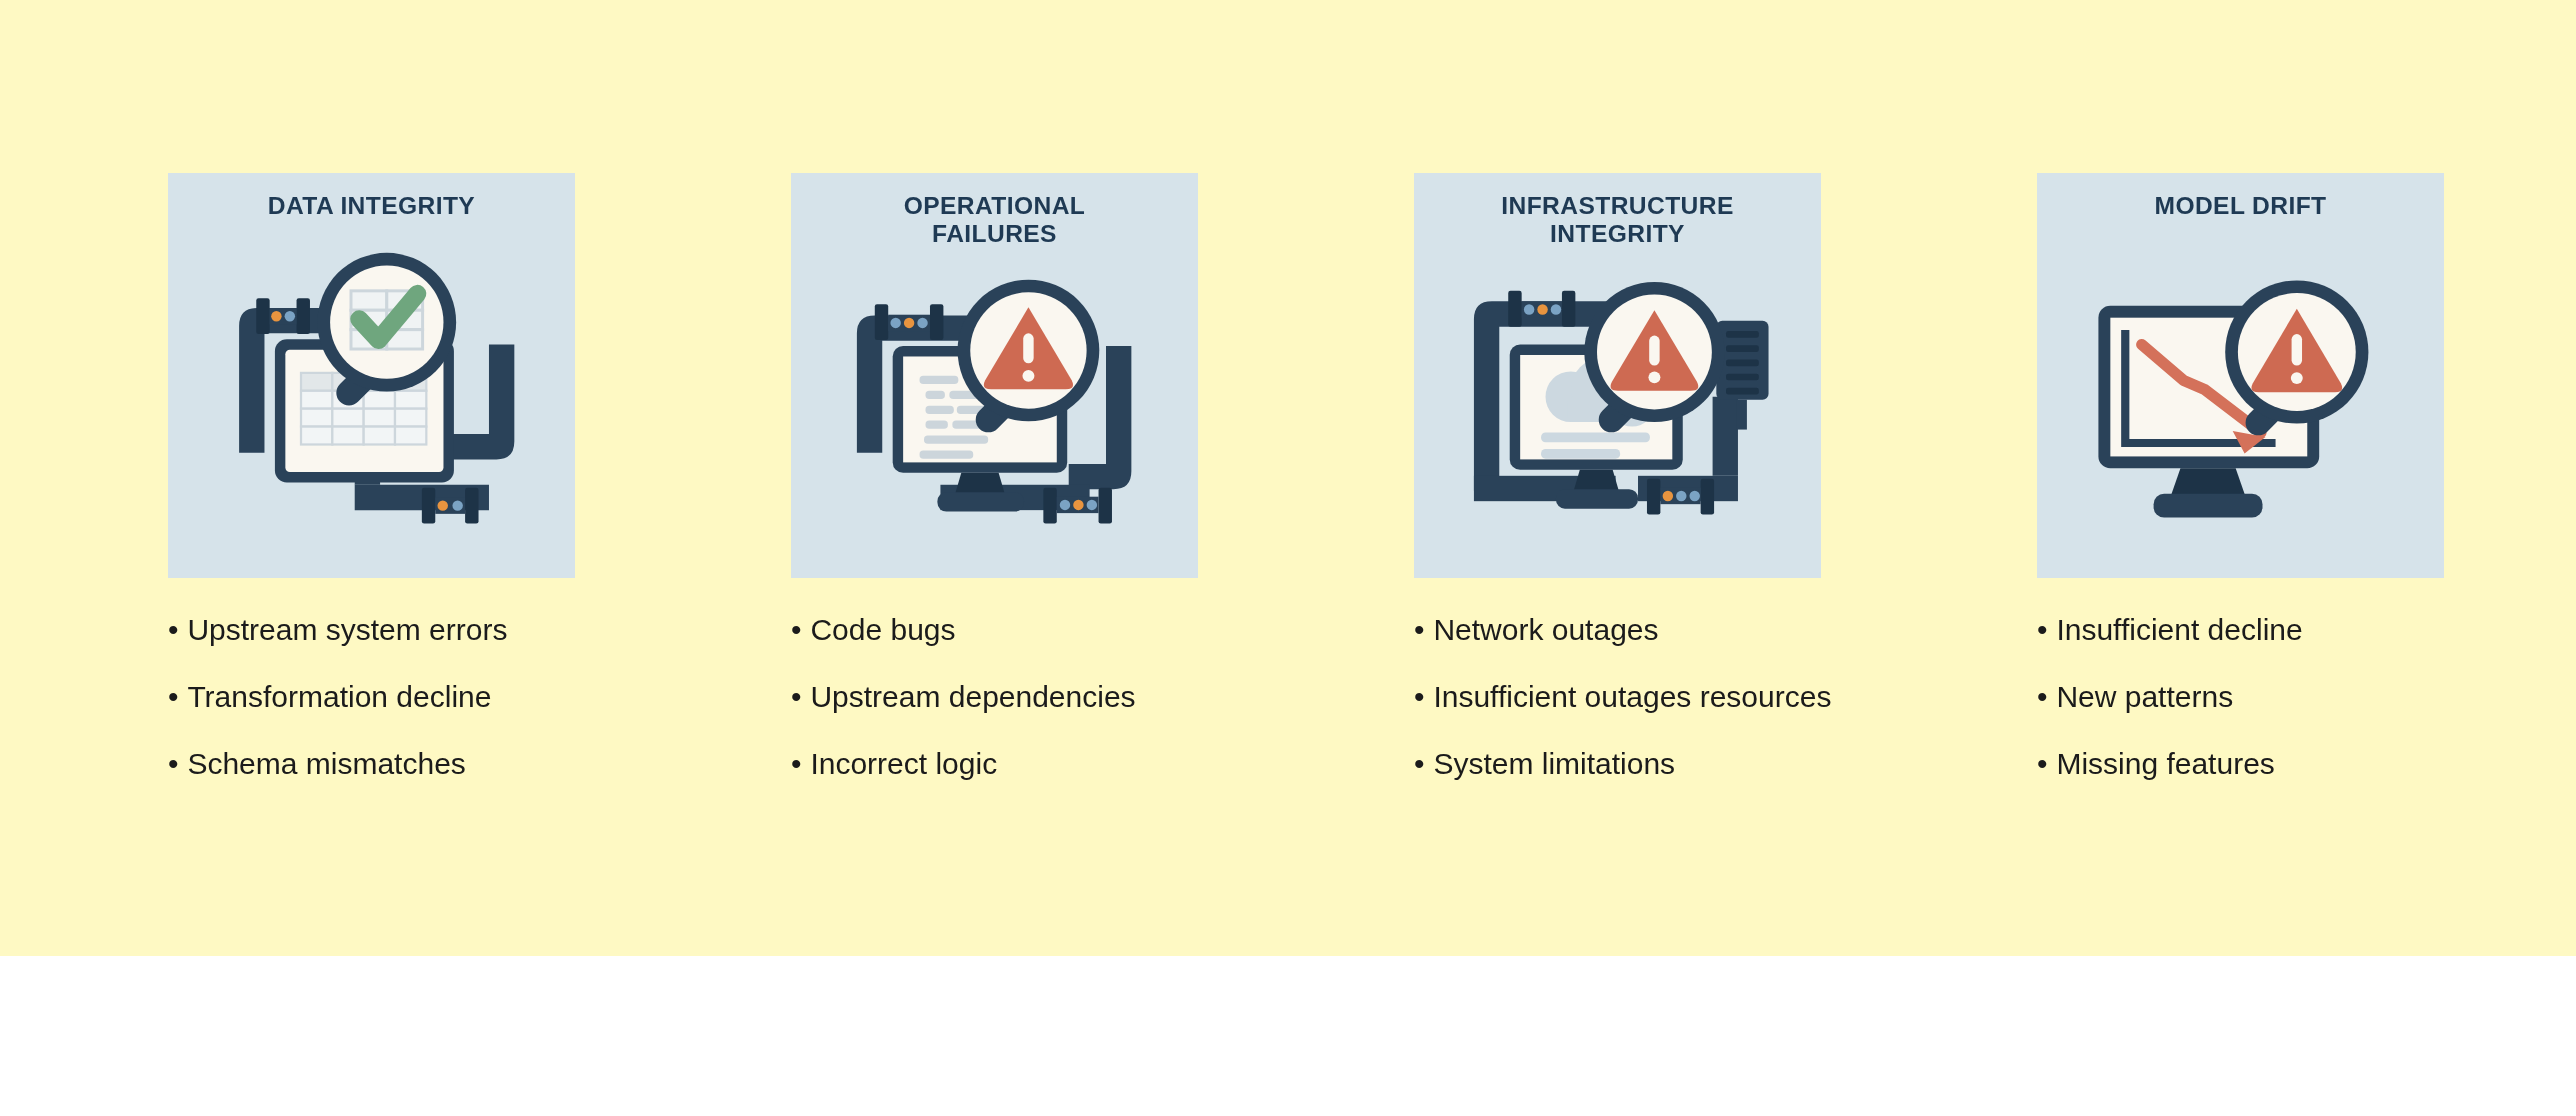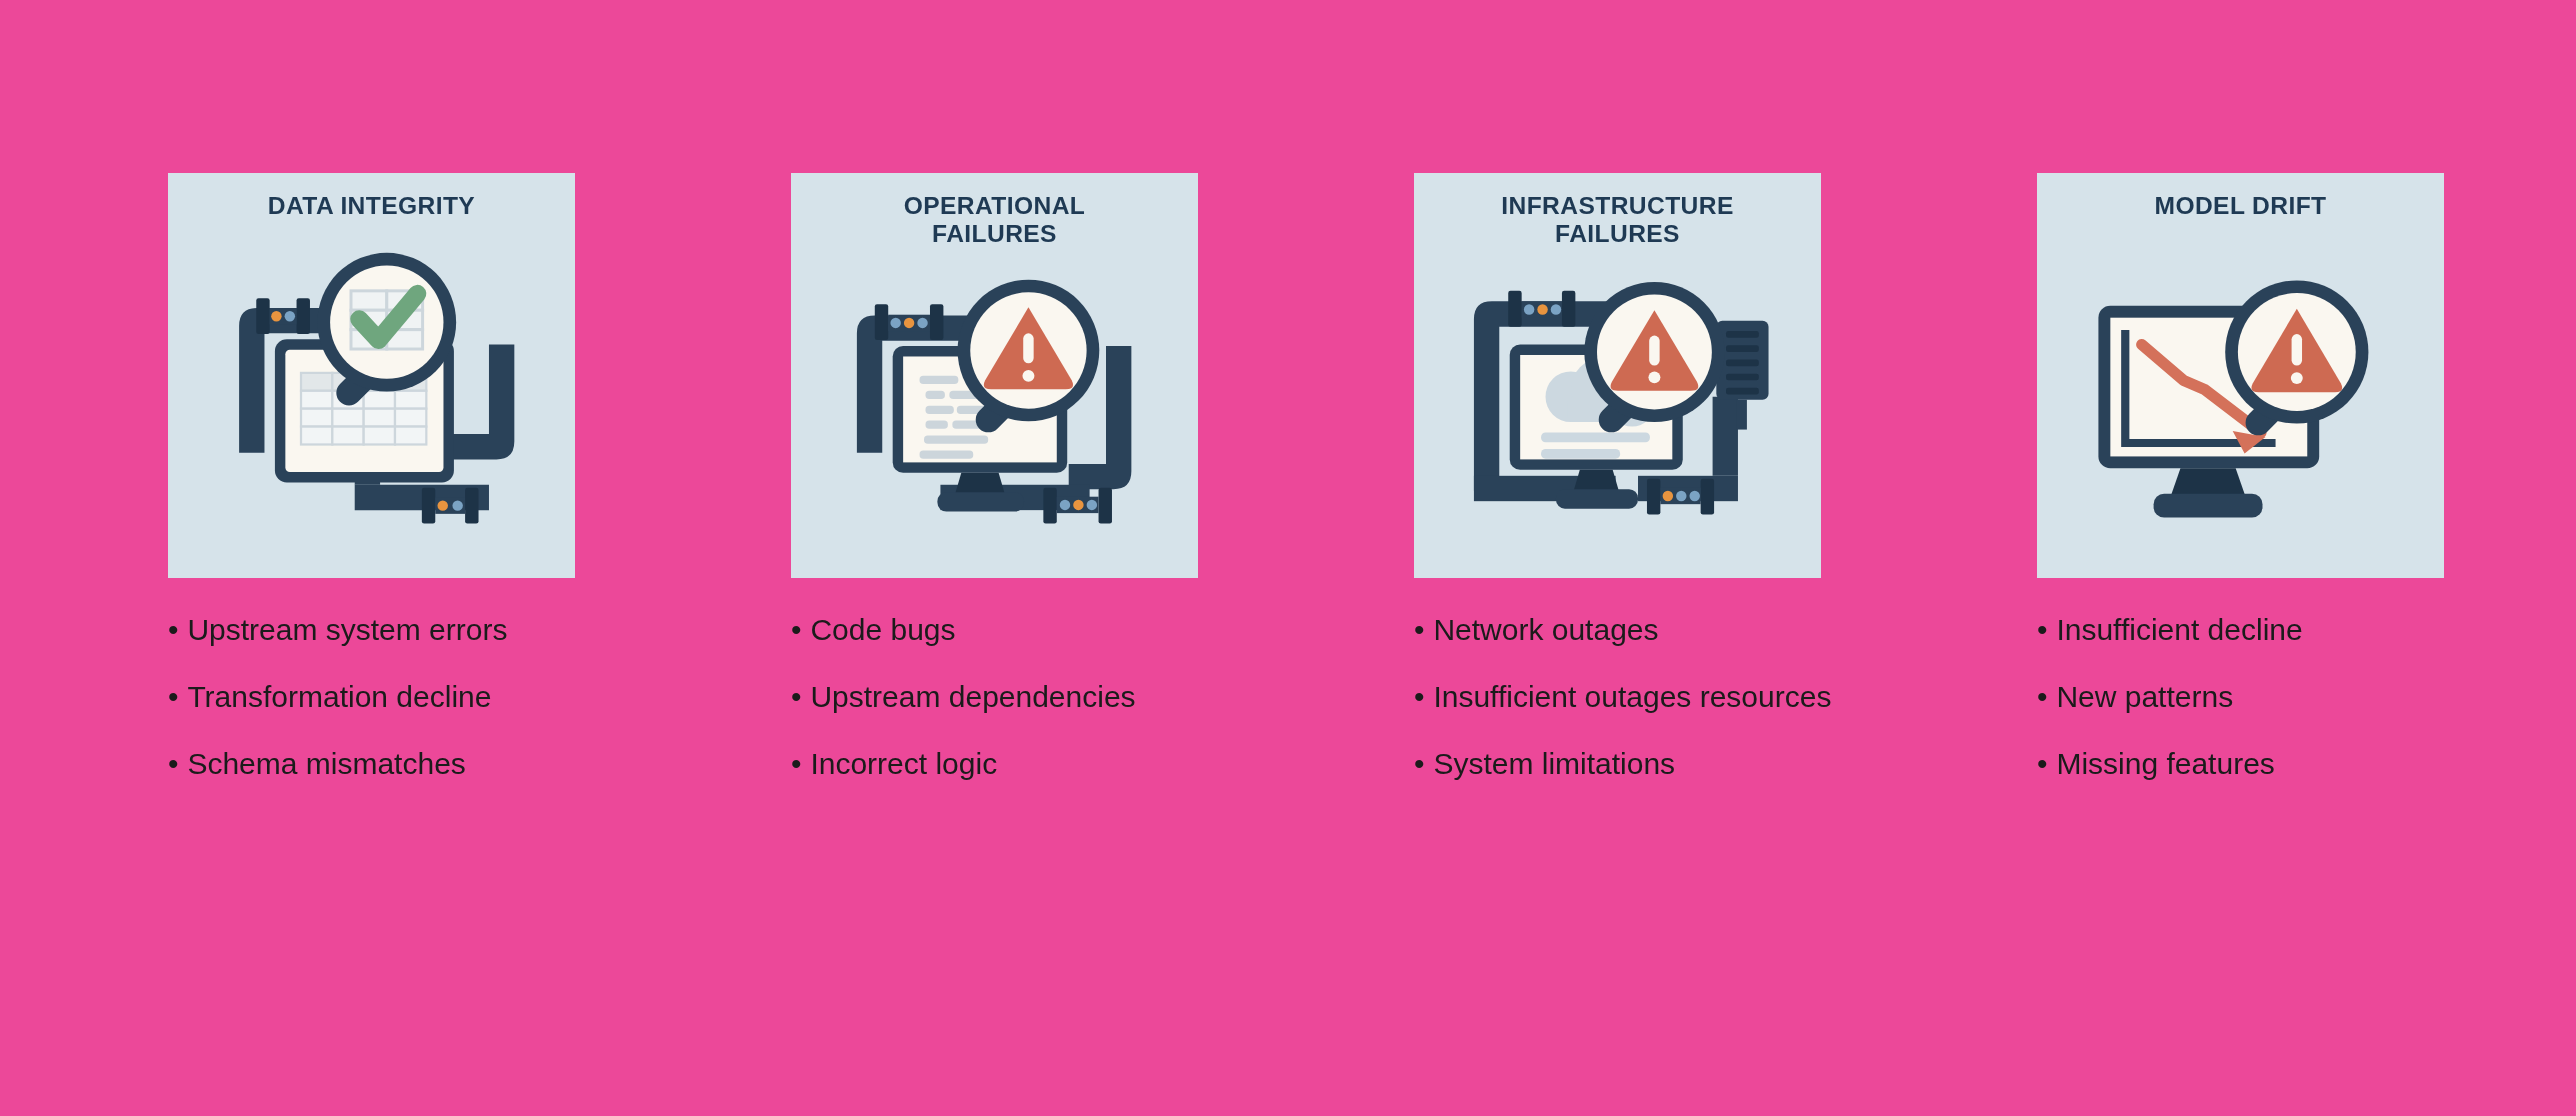--- a/index.html
+++ b/index.html
@@ -12,22 +12,22 @@
     height: 1116px;
     font-family: "Liberation Sans", sans-serif;
     position: relative;
     overflow: hidden;
   }
 
   .board {
     position: absolute;
     left: 0; top: 0;
     width: 2576px;
-    height: 1116px;
-    background: #ec4899;
+    height: 956px;
+    background: #fef9c3;
   }
 
   .columns {
     position: absolute;
     left: 168px;
     top: 173px;
     width: 2283px;
     display: flex;
     gap: 0px;
   }
@@ -314,21 +314,21 @@
             <rect x="340" y="232" width="34" height="42" rx="8" fill="#1d3347"></rect>
           </g>
 
           <circle cx="322" cy="240" r="94" fill="#2a4259"></circle>
           <circle cx="322" cy="240" r="77" fill="#faf7f0"></circle>
           <path d="M322 184 l57 96 q6 12 -8 12 h-98 q-14 0 -8 -12 z" fill="#ce6a52"></path>
           <rect x="315" y="218" width="14" height="40" rx="7" fill="#faf7f0"></rect>
           <circle cx="322" cy="274" r="8" fill="#faf7f0"></circle>
         </svg>
         <div class="tile-title">INFRASTRUCTURE
-FAILURES</div>
+INTEGRITY</div>
       </div>
       <ul class="bullets">
         <li class="bullet">
           <span class="bullet-dot">•</span>
           <span class="bullet-text">Network outages</span>
         </li>
         <li class="bullet">
           <span class="bullet-dot">•</span>
           <span class="bullet-text">Insufficient outages resources</span>
         </li>

